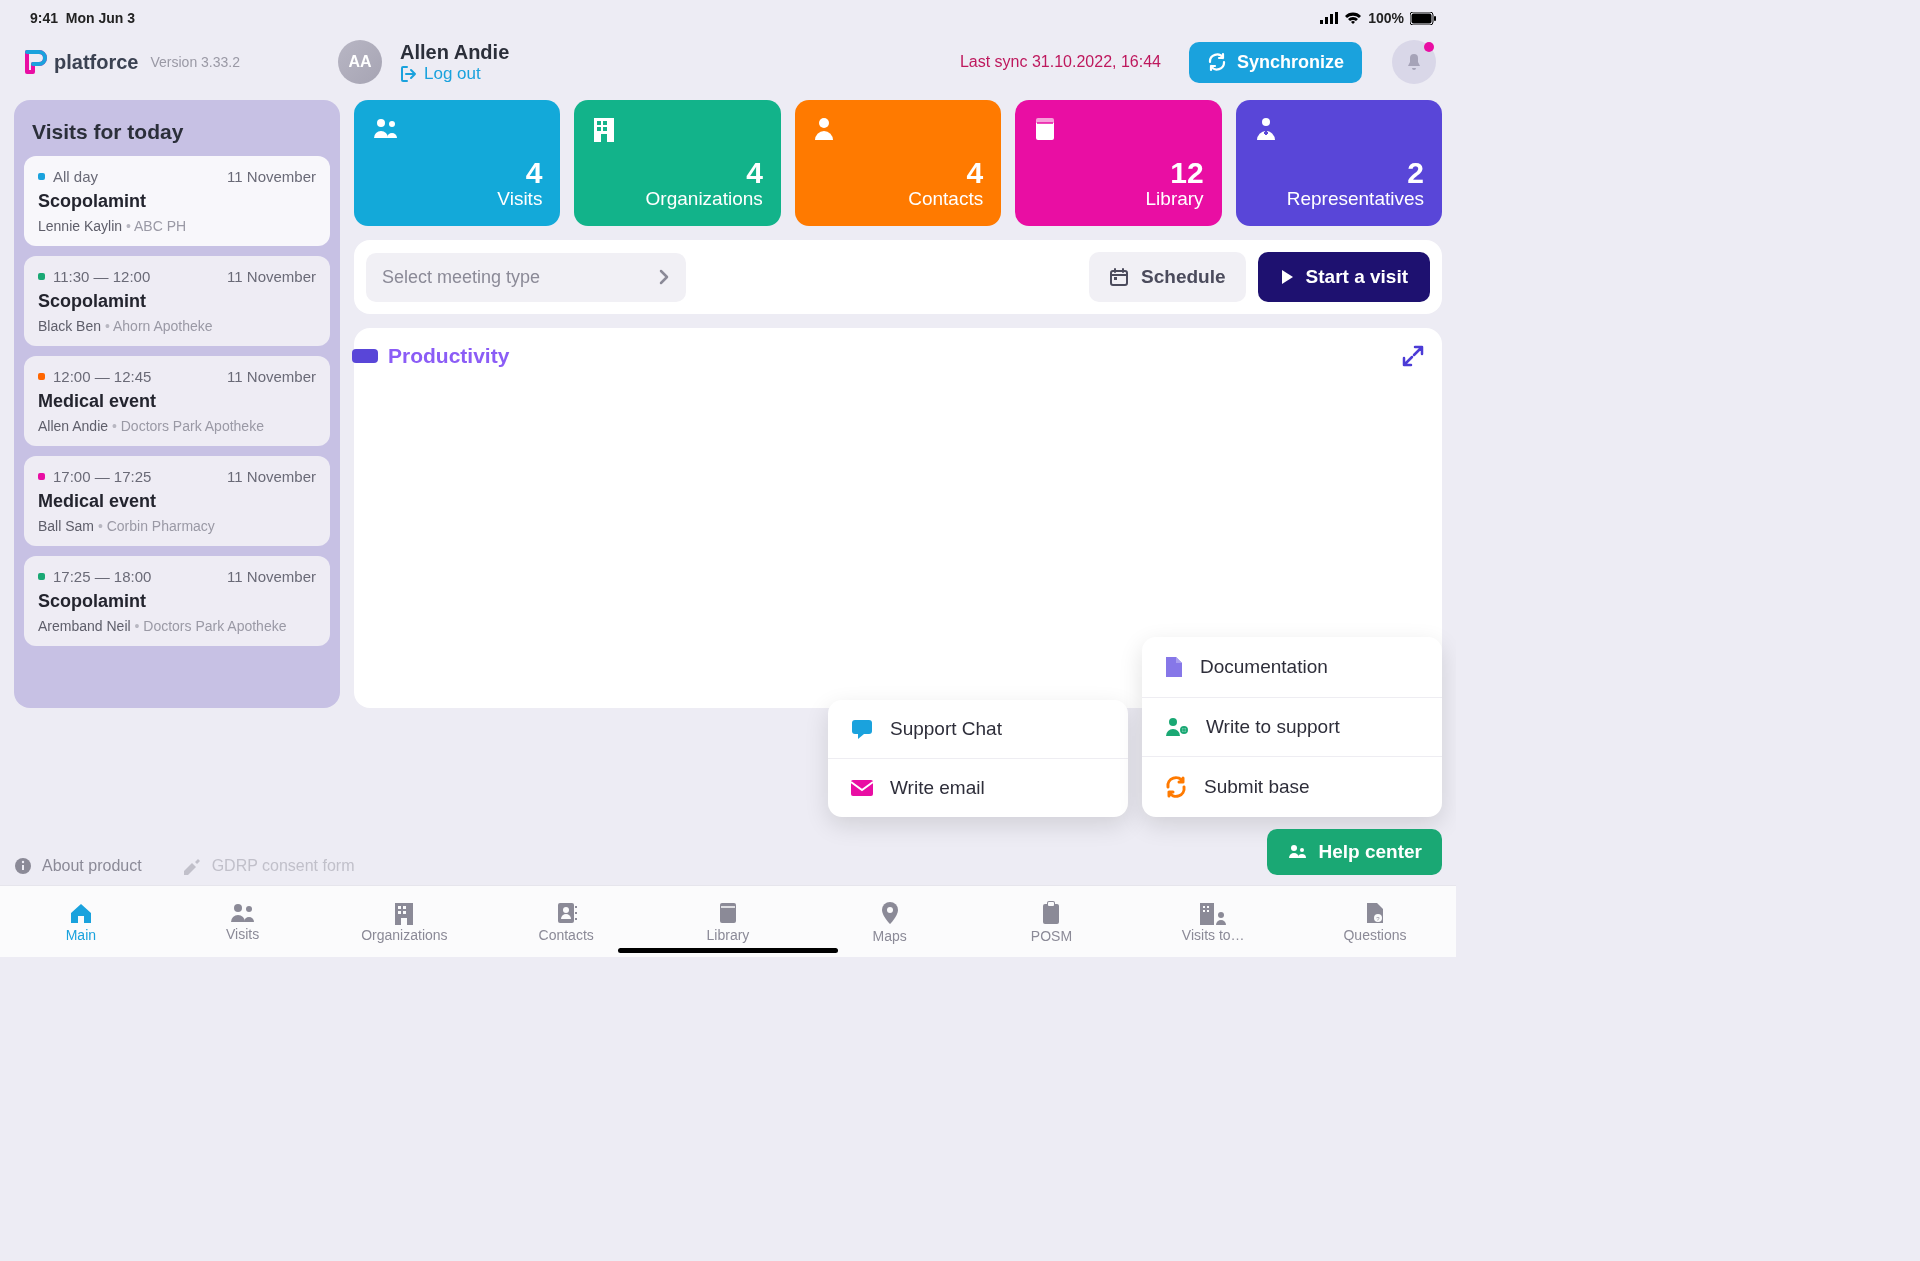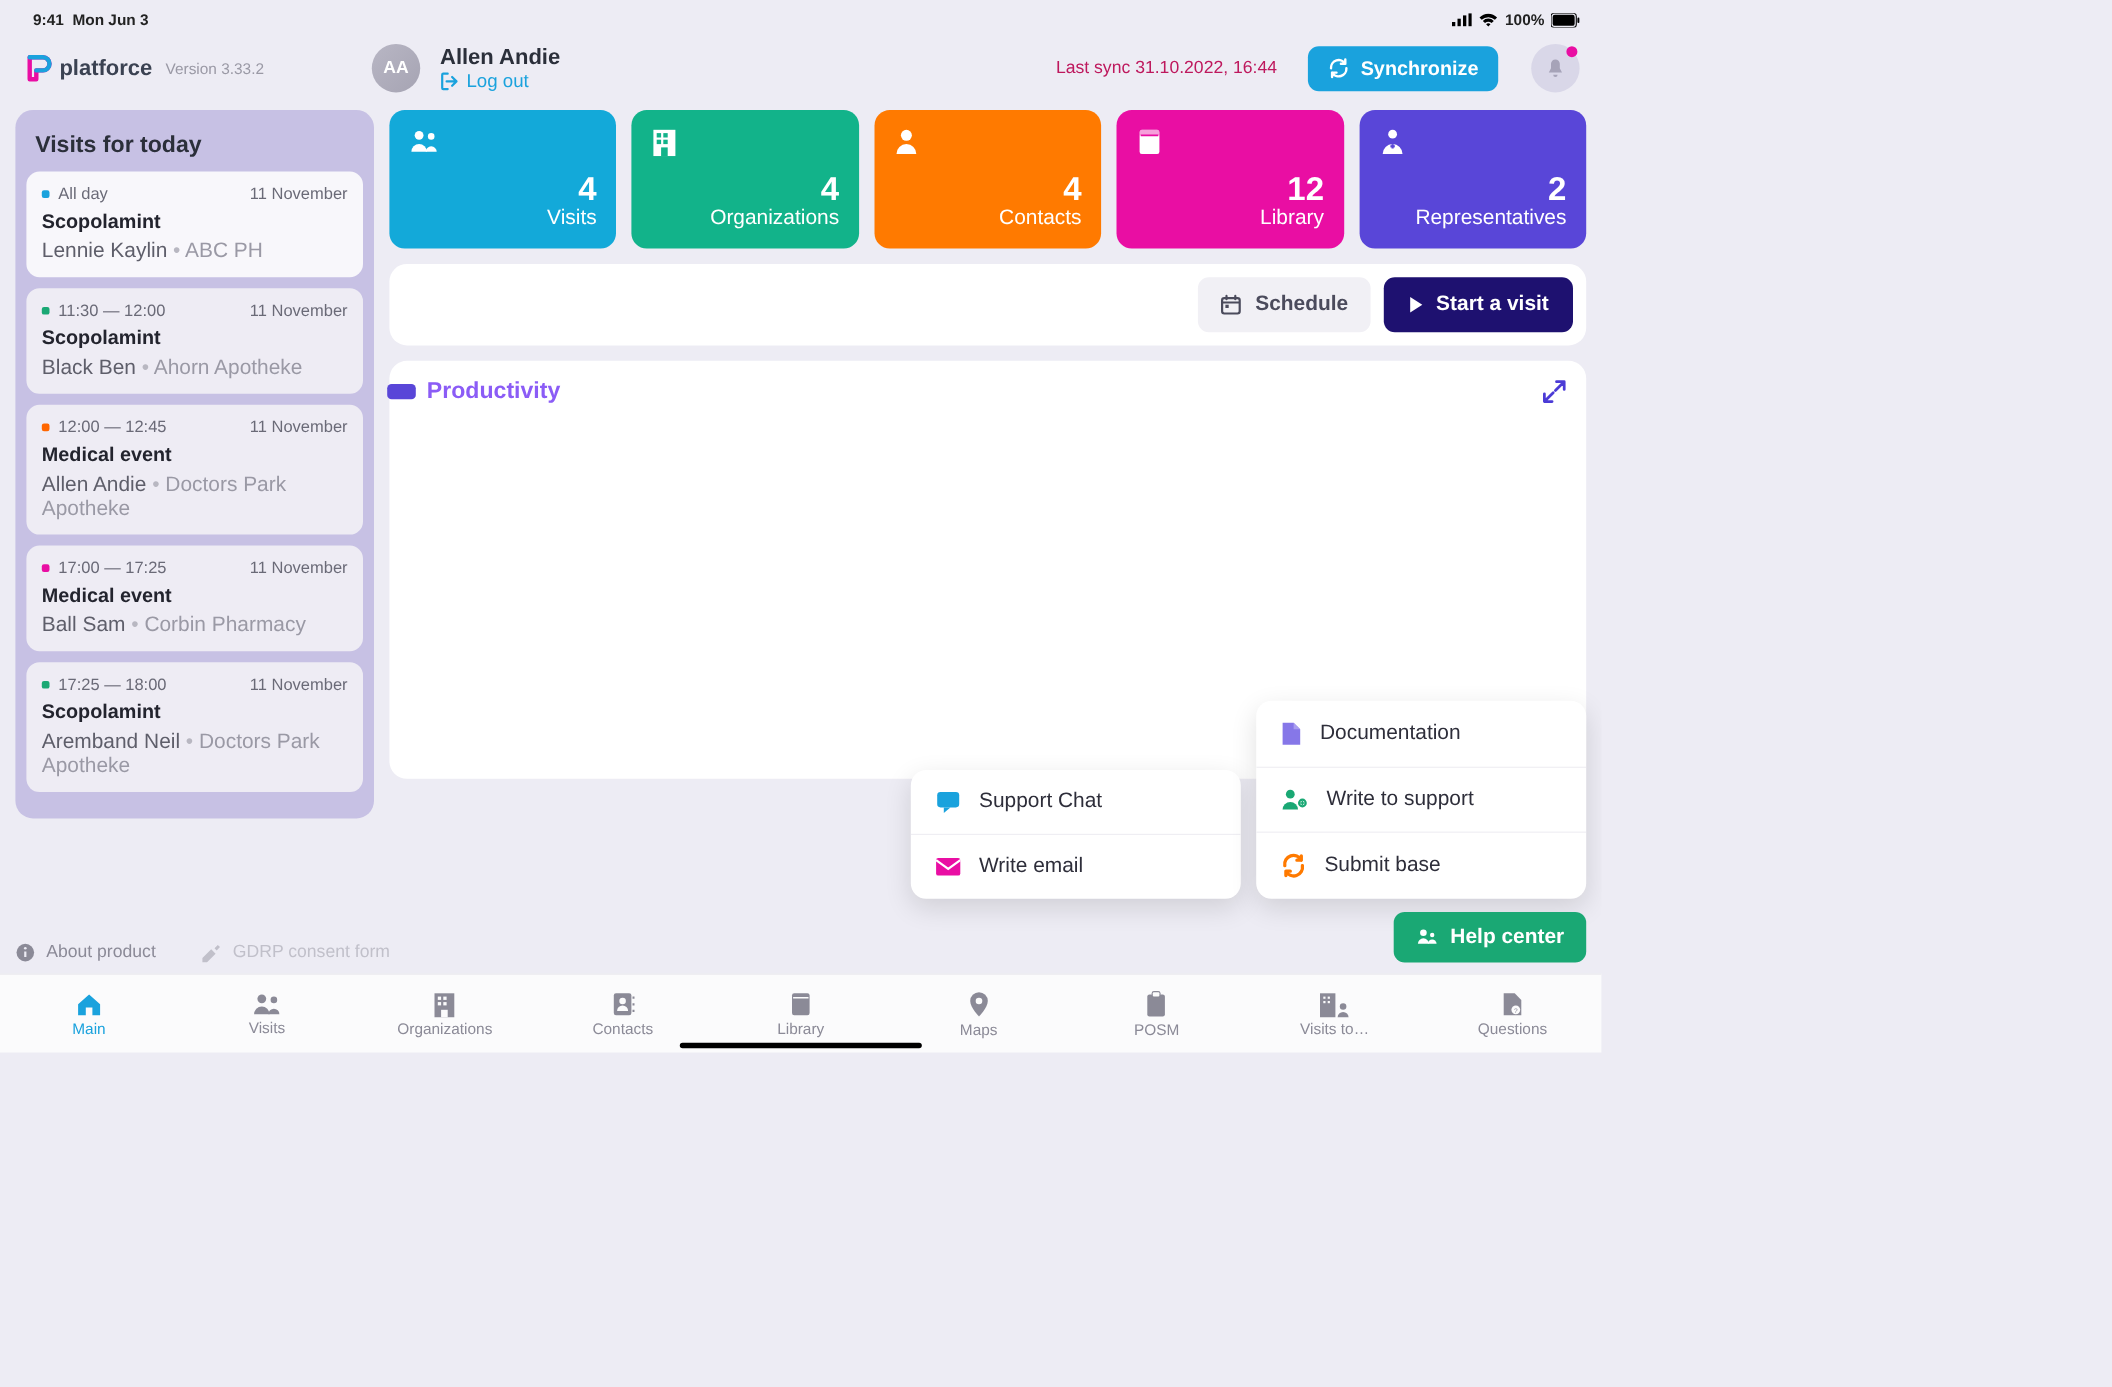--- a/index.html
+++ b/index.html
@@ -28,21 +28,21 @@
   .main-row { display: flex; gap: 14px; padding: 0 14px; }
   
   .sidebar { background: #c7c1e4; border-radius: 16px; width: 326px; padding: 14px 10px; }
   .sidebar-title { font-size: 21px; font-weight: 800; color: #2b2f3a; padding: 6px 8px 12px; }
   .visit-card { background: #eeecf4; border-radius: 12px; padding: 12px 14px; margin-bottom: 10px; }
   .visit-card.active { background: #f8f7fb; }
   .visit-card-row1 { display: flex; justify-content: space-between; align-items: center; font-size: 15px; color: #6a6a77; margin-bottom: 6px; }
   .visit-time { display: flex; align-items: center; gap: 8px; }
   .dot { width: 7px; height: 7px; border-radius: 2px; }
   .visit-title { font-size: 18px; font-weight: 800; color: #23242e; margin-bottom: 6px; }
-  .visit-sub { font-size: 19px; color: #5e5e6a; }
+  .visit-sub { font-size: 14px; color: #5e5e6a; }
   .visit-sub .sep { color: #b8b7c1; }
   .visit-sub .org { color: #9a99a5; }
   
   .content { flex: 1; display: flex; flex-direction: column; gap: 14px; }
   
   .tiles { display: flex; gap: 14px; }
   .tile { flex: 1; border-radius: 14px; color: #fff; padding: 16px 18px; height: 126px; display: flex; flex-direction: column; justify-content: space-between; cursor: pointer; }
   .tile-icon { font-size: 20px; }
   .tile-nums { text-align: right; }
   .tile-count { font-size: 30px; font-weight: 800; line-height: 1; }
@@ -289,20 +289,28 @@
             </svg>
           </div>
     <div class="tile-nums">
             <div class="tile-count">2</div>
     <div class="tile-label">Representatives</div>
           </div>
         </div>
       </div>
 
     <div class="action-bar">
+      <div class="meeting-select">
+        <span>Select meeting type</span>
+        <span>
+          <svg width="12" height="18" viewBox="0 0 12 18">
+              <path d="M3 3 L9 9 L3 15" fill="none" stroke="#8b8a97" stroke-width="2.5" stroke-linecap="round" stroke-linejoin="round"></path>
+            </svg>
+        </span>
+      </div>
       <div class="action-spacer"></div>
       <button class="schedule-btn">
         <span>
           <svg width="20" height="20" viewBox="0 0 20 20">
               <rect x="2" y="4" width="16" height="14" rx="2" fill="none" stroke="#4b4b5c" stroke-width="2"></rect>
               <line x1="2" y1="8" x2="18" y2="8" stroke="#4b4b5c" stroke-width="2"></line>
               <line x1="6" y1="2" x2="6" y2="5" stroke="#4b4b5c" stroke-width="2" stroke-linecap="round"></line>
               <line x1="14" y1="2" x2="14" y2="5" stroke="#4b4b5c" stroke-width="2" stroke-linecap="round"></line>
               <rect x="5" y="10" width="3" height="3" fill="#4b4b5c"></rect>
             </svg>

